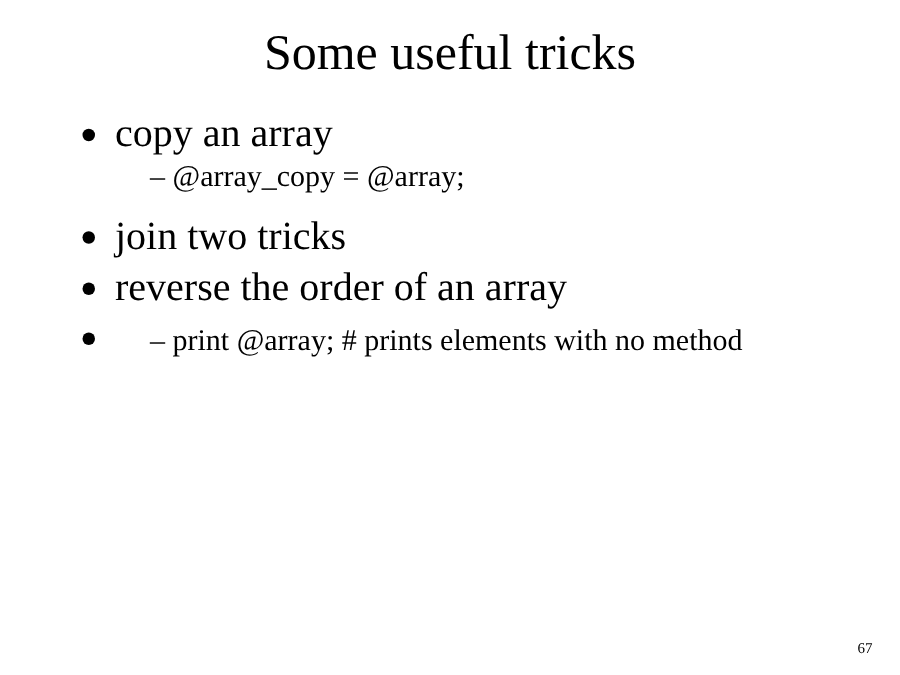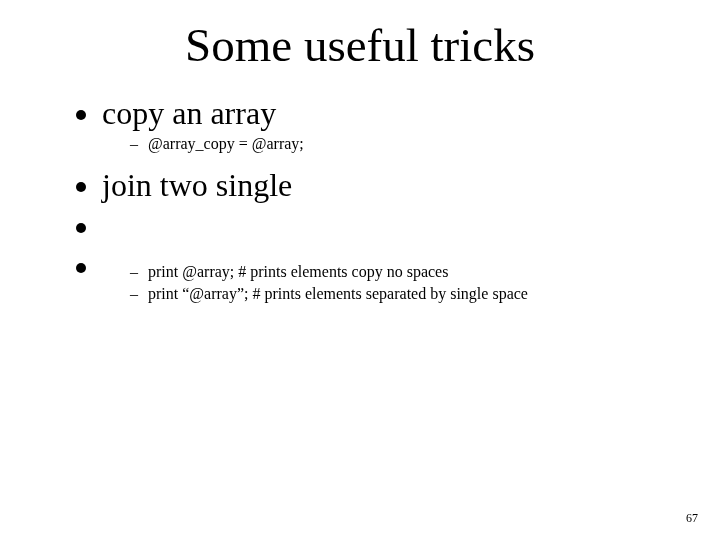--- a/index.html
+++ b/index.html
@@ -1,47 +1,47 @@
 <!DOCTYPE html>
 <html><head>
 <meta charset="utf-8">
 <style>
   html,body{margin:0;padding:0;width:720px;height:540px;background:#fff;
     font-family:"Times New Roman",Times,serif;color:#000;overflow:hidden}
   .slide{position:relative;width:720px;height:540px;box-sizing:border-box;
     padding:18px 40px 40px 40px}
-  .title{font-size:47px;text-align:center;margin:0 0 22px 0;font-weight:400}
+  .title{font-size:40px;text-align:center;margin:0 0 22px 0;font-weight:400}
   .b1{list-style:disc;margin:0;padding-left:52px}
-  .b1>li{font-size:32px;margin:0 0 2px 10px;line-height:1.2}
+  .b1>li{font-size:32px;margin:0 0 2px 0;line-height:1.2}
   .b2{list-style:none;margin:2px 0 12px 0;padding-left:28px}
-  .b2>li{font-size:16px;position:relative;padding-left:18px;line-height:1.25;
+  .b2>li{font-size:24px;position:relative;padding-left:18px;line-height:1.25;
     margin-bottom:2px}
   .b2>li::before{content:"\2013";position:absolute;left:0}
   .pagenum{position:absolute;right:22px;bottom:14px;font-size:12px}
 </style>
 </head>
 <body>
 
 <div class="slide">
   <h1 class="title">Some useful tricks</h1>
 
   <ul class="b1">
     <li>
       <span>copy an array</span>
       <ul class="b2">
         <li>@array_copy = @array;</li>
       </ul>
     </li>
     <li>
-      <span>join two single</span>
+      <span>join two tricks</span>
     </li>
     <li>
+      <span>reverse the order of an array</span>
     </li>
     <li>
       <ul class="b2">
-        <li>print @array;  # prints elements copy no spaces</li>
-        <li>print “@array”; # prints elements separated by single space</li>
+        <li>print @array;  # prints elements with no method</li>
       </ul>
     </li>
   </ul>
 
   <div class="pagenum">67</div>
 </div>
 
 </body></html>

